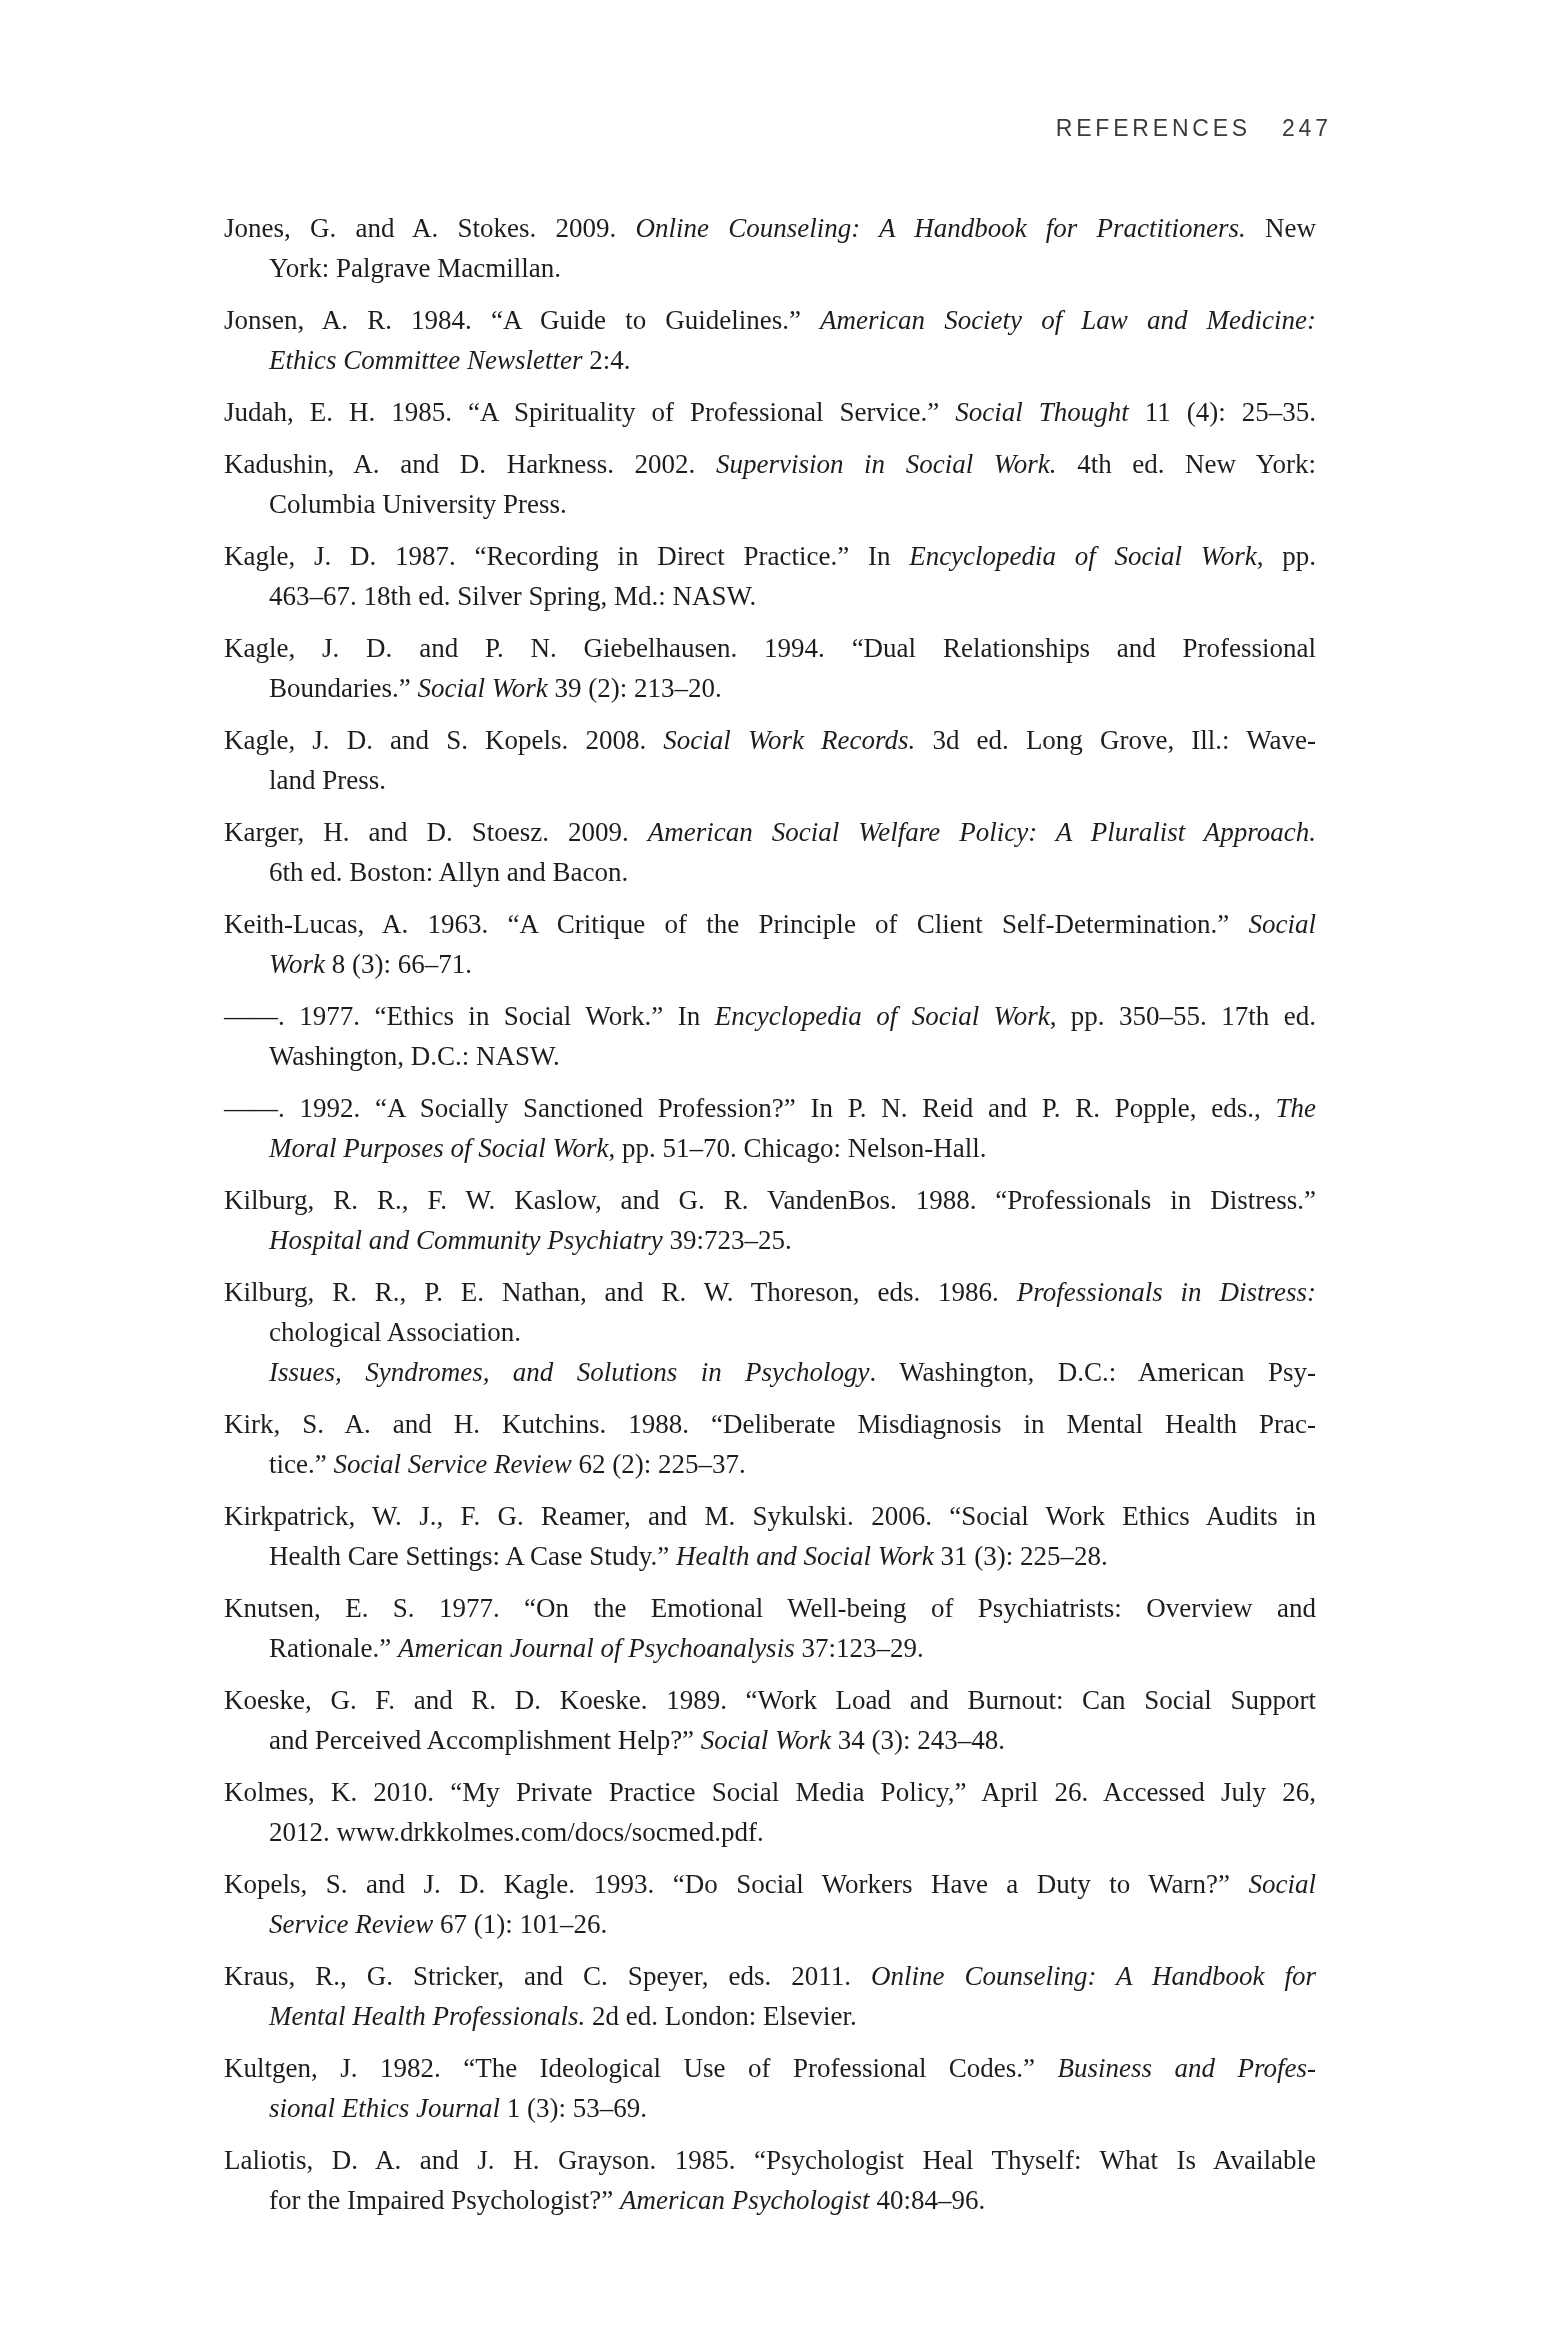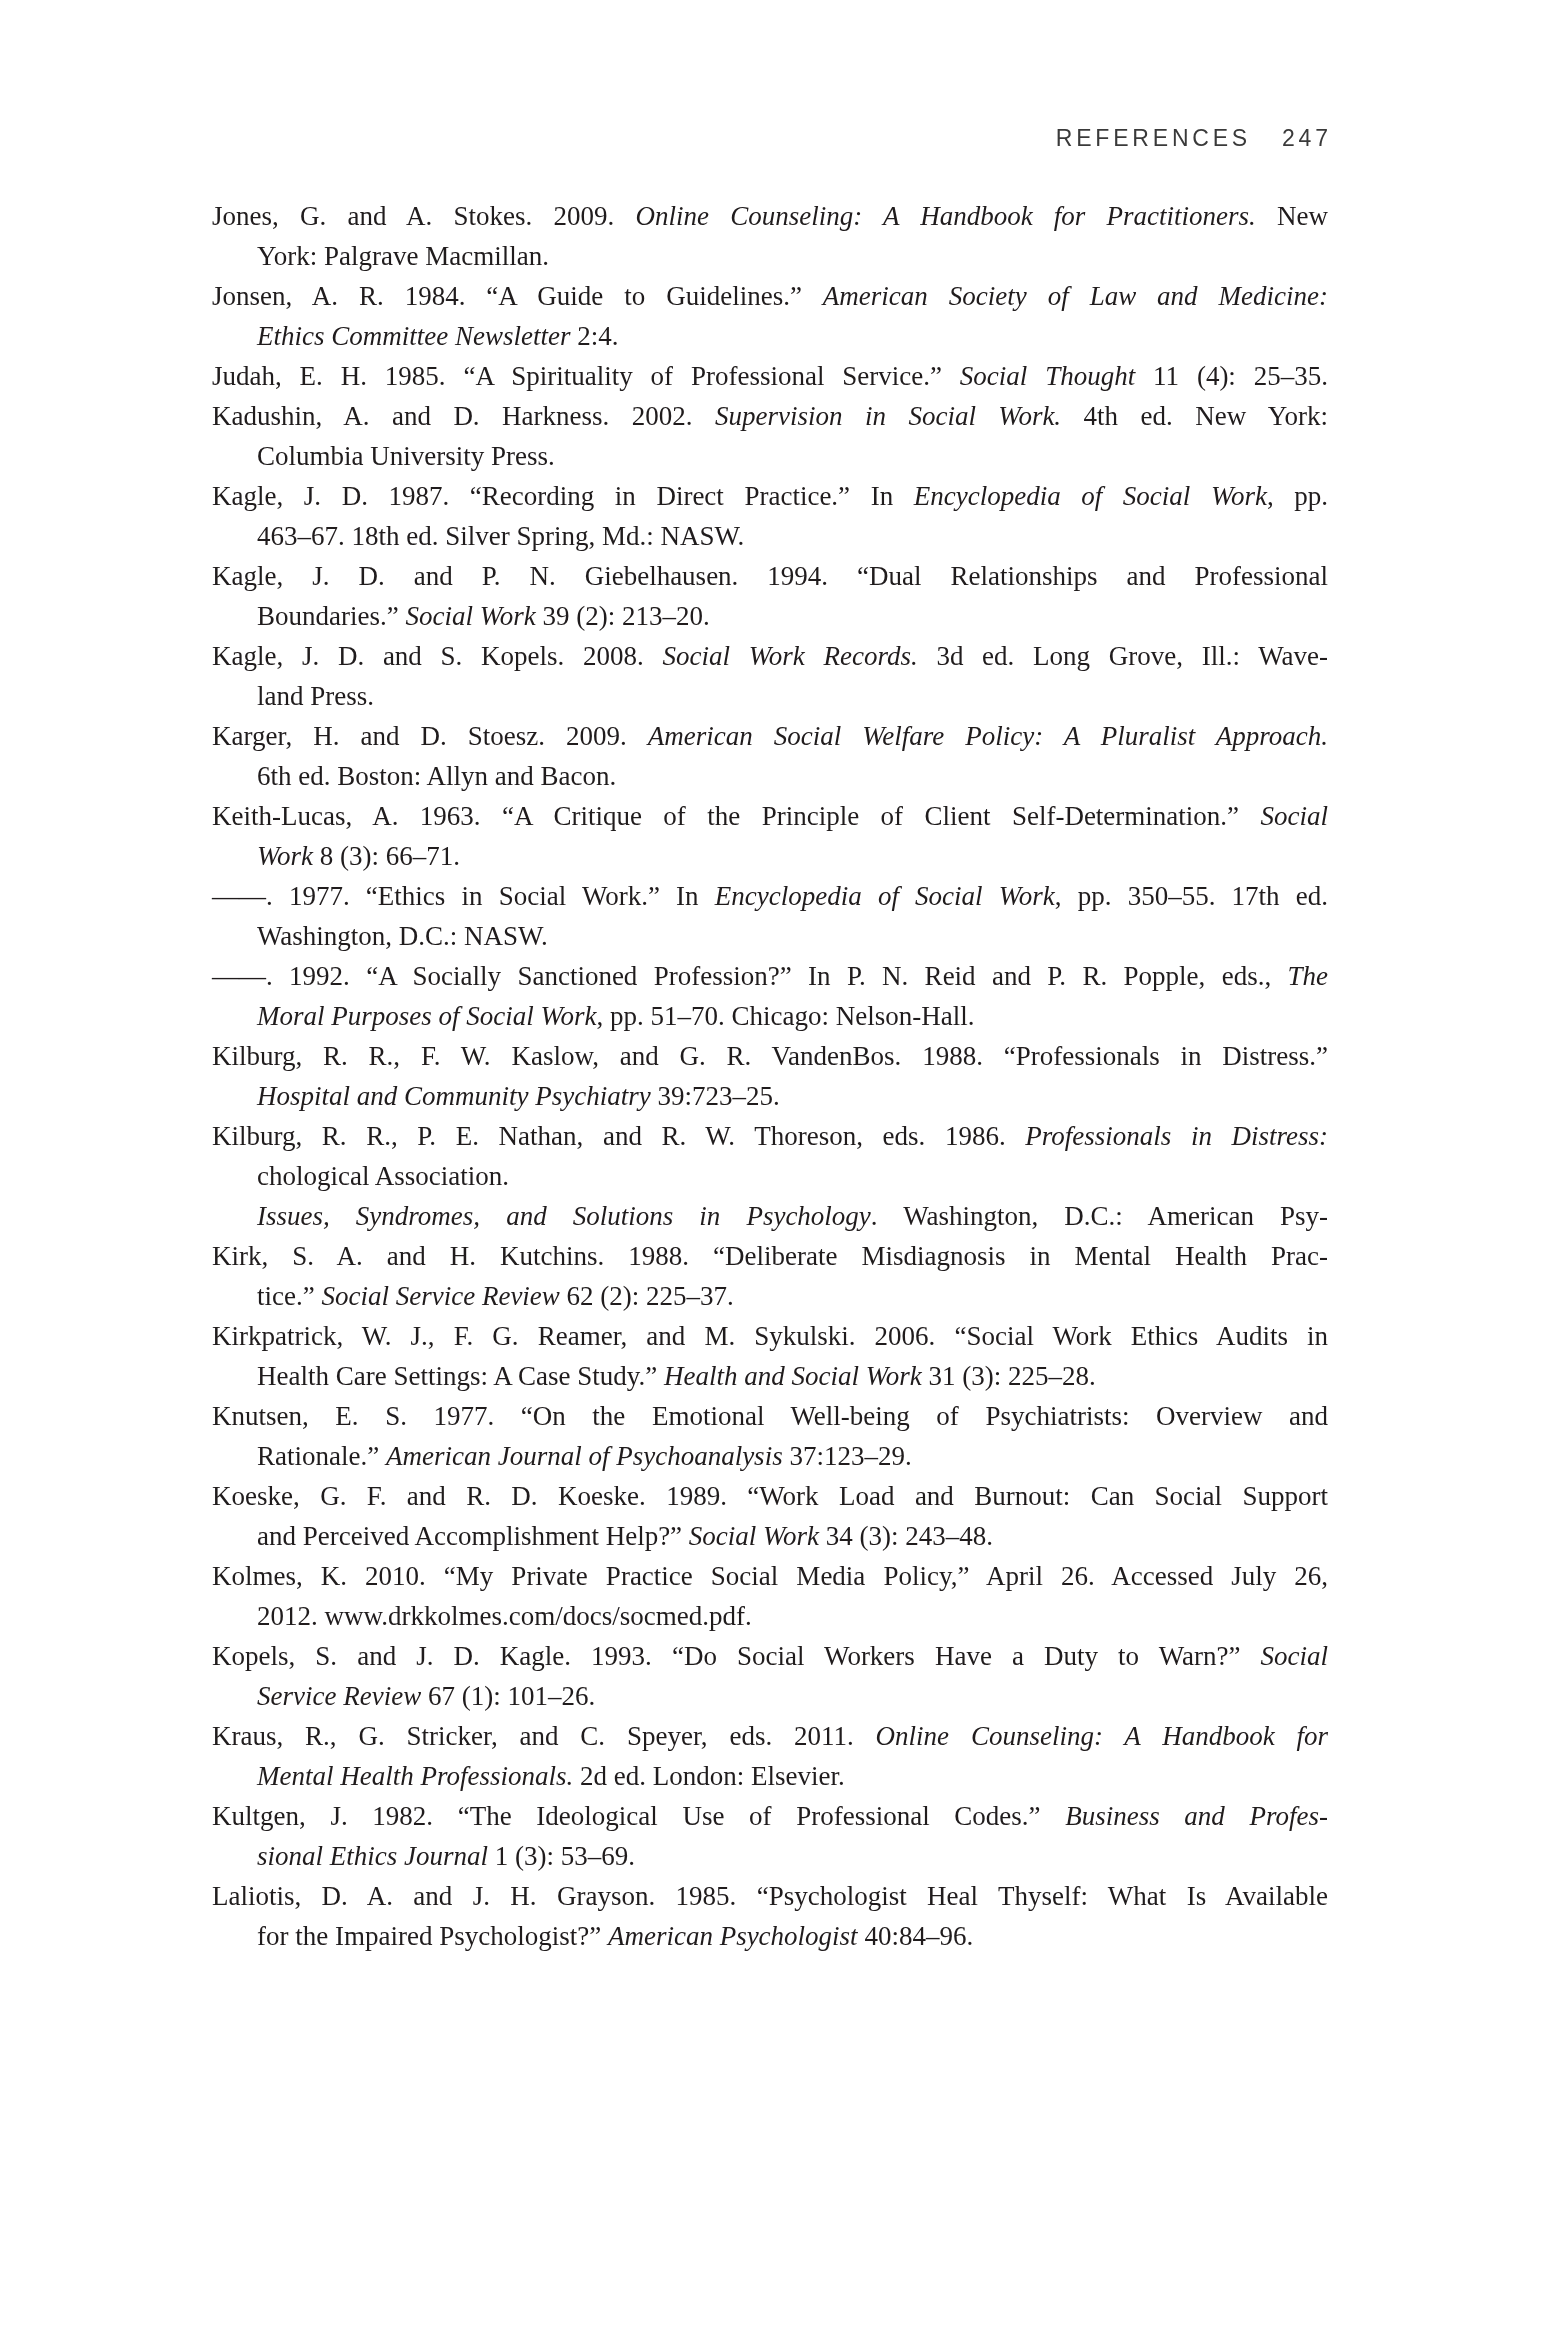--- a/index.html
+++ b/index.html
@@ -11,37 +11,37 @@
   body{
     width:1561px;height:2341px;
     background:var(--bg);
     font-family:"Liberation Serif", serif;
     position:relative;
     -webkit-font-smoothing:antialiased;
   }
   .page{position:absolute;inset:0;background:var(--bg);}
   .running-head{
     position:absolute;
-    top:126px;left:212px;width:1116px;
+    top:116px;left:212px;width:1116px;
     display:flex;justify-content:flex-end;align-items:baseline;
     gap:31px;
     font-family:"Liberation Sans", sans-serif;
     font-size:23px;line-height:25px;
     letter-spacing:3.8px;
     color:var(--header-color);
   }
   .running-head .pagenum{margin-right:-3.8px;}
   .refs{
     position:absolute;
     top:196px;left:212px;width:1116px;
     color:var(--text-color);
     font-size:27px;
     line-height:40px;
   }
-  .ref{margin:0;padding:0;}
+  .ref{margin:12px;padding:0;}
   .line{
     text-align:justify;
     text-align-last:left;
     height:40px;
   }
   .line.jfull{text-align-last:justify;}
   .line.cont{padding-left:45px;}
   .it{font-style:italic;}
 </style>
 </head>

